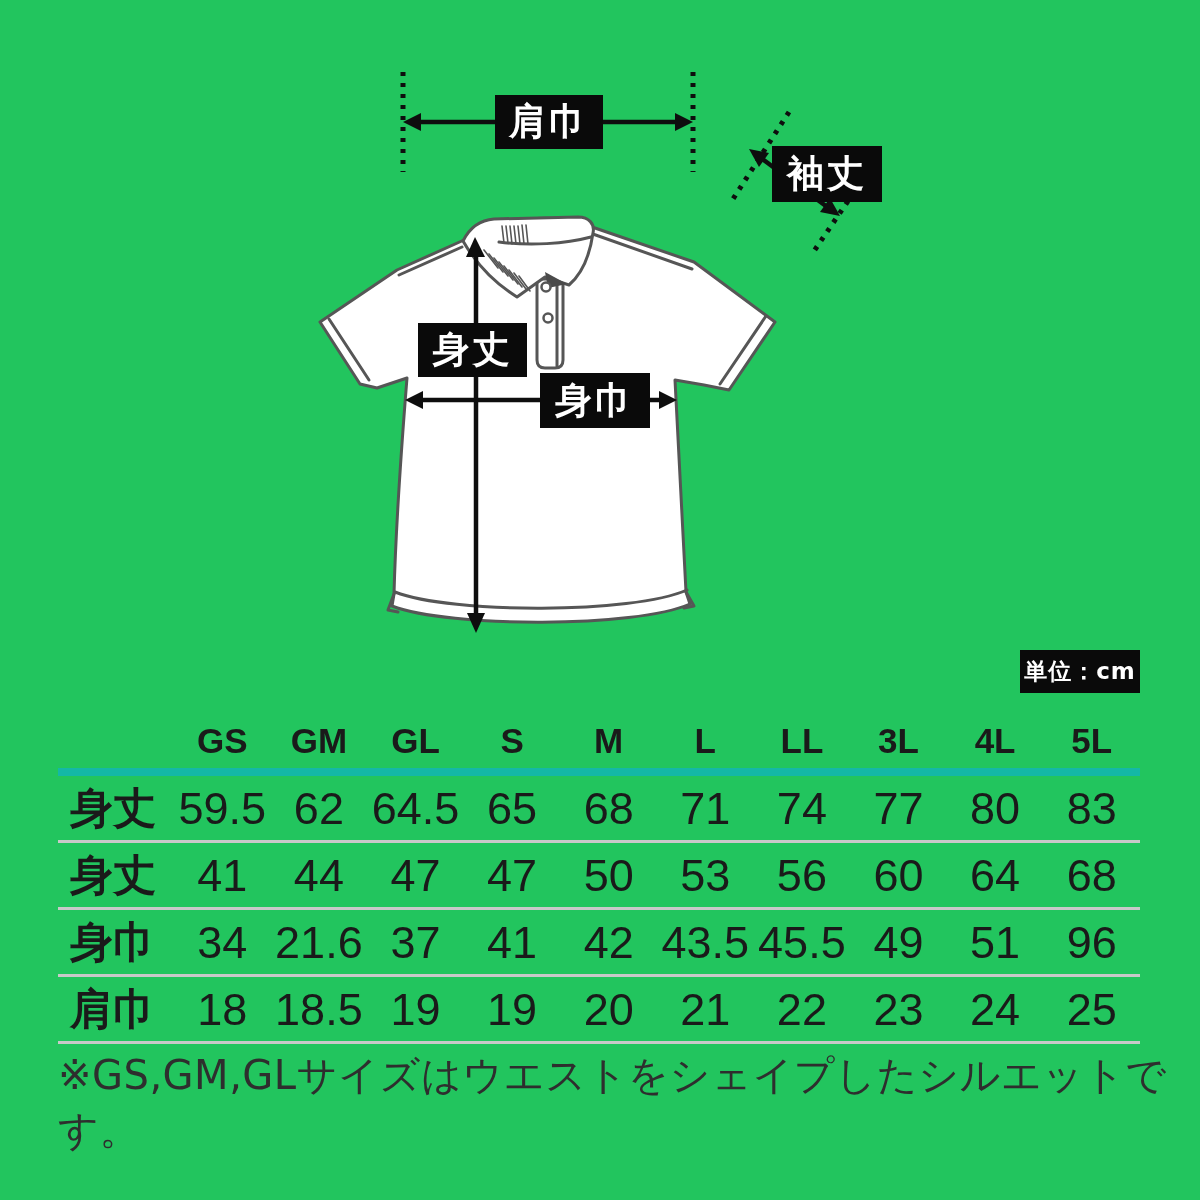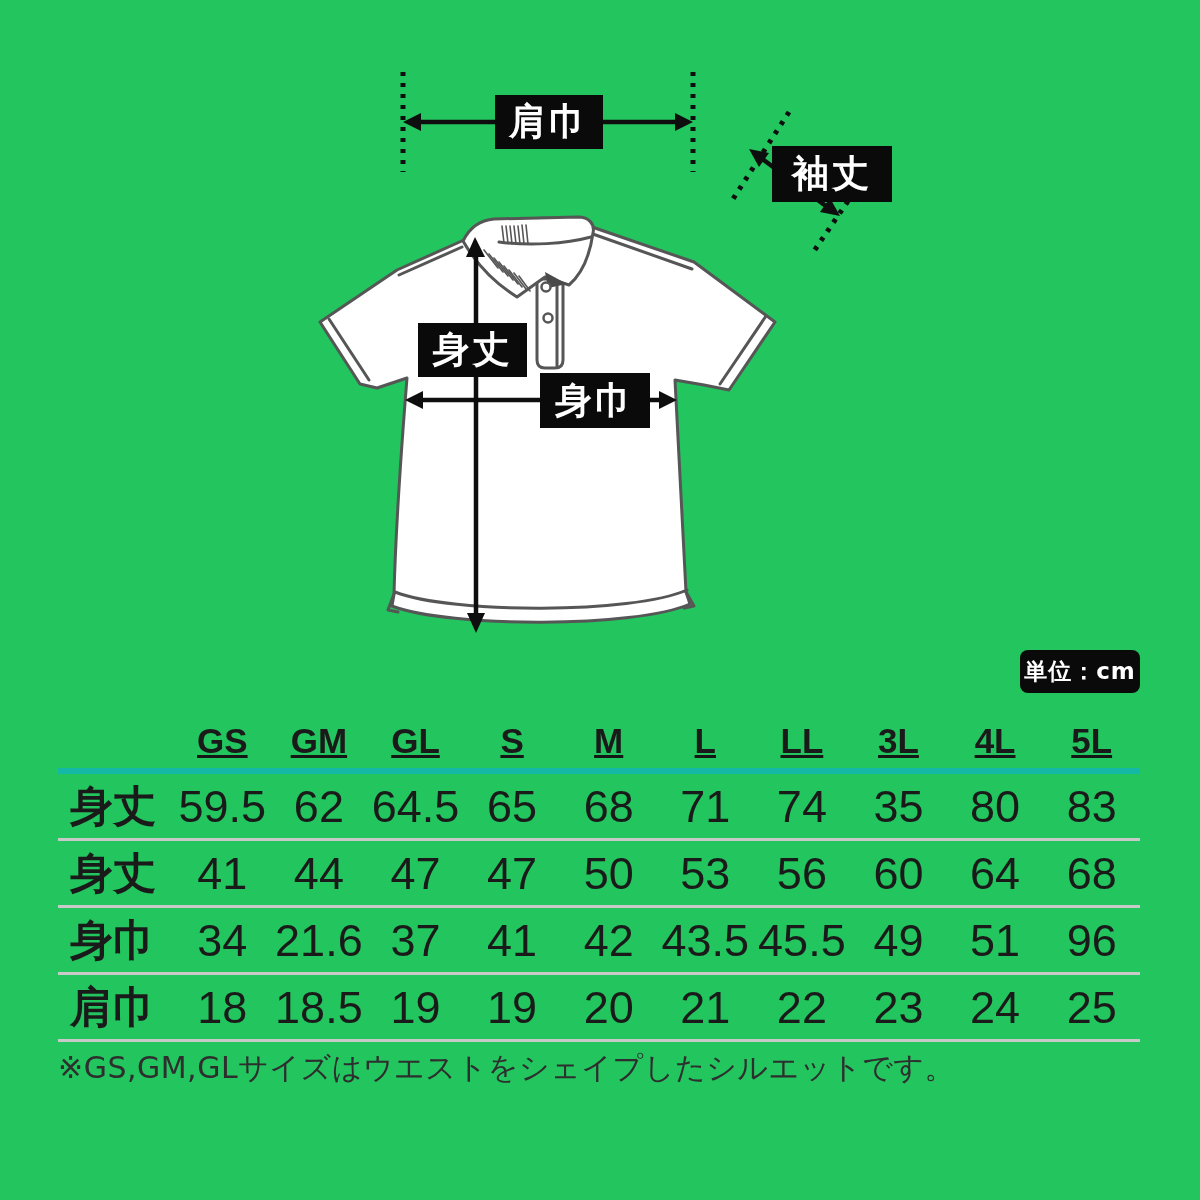--- a/index.html
+++ b/index.html
@@ -8,45 +8,44 @@
     font-family:"Liberation Sans","DejaVu Sans",sans-serif;color:#161616;
   }
   .stage svg{position:absolute;left:0;top:0;}
   .dim-label{
     position:absolute;background:#0a0a0a;color:#ffffff;
     display:flex;align-items:center;justify-content:center;
     font-weight:700;font-size:37px;letter-spacing:3px;
     font-family:"DejaVu Sans","Liberation Sans",sans-serif;
   }
   .dim-label.shoulder{left:495px;top:95px;width:108px;height:54px;}
-  .dim-label.sleeve{left:772px;top:146px;width:120px;height:56px;}
+  .dim-label.sleeve{left:772px;top:146px;width:110px;height:56px;}
   .dim-label.bodylen{left:418px;top:323px;width:109px;height:54px;}
   .dim-label.bodywid{left:540px;top:373px;width:110px;height:55px;}
   .unit-badge{
     position:absolute;left:1020px;top:650px;width:120px;height:43px;
     background:#0a0a0a;color:#fff;display:flex;align-items:center;justify-content:center;
     font-weight:700;font-size:23px;letter-spacing:1px;
     font-family:"DejaVu Sans","Liberation Sans",sans-serif;
-    border-radius:8px;
   }
   .size-table{position:absolute;left:58px;top:712px;width:1082px;}
   .st-row{
     display:grid;grid-template-columns:116px repeat(10,1fr);
     align-items:center;height:64px;border-bottom:3px solid #c9c9c9;
   }
-  .st-row.st-header{height:56px;border-bottom:6px solid #14b8a6;text-decoration:underline;}
+  .st-row.st-header{height:56px;border-bottom:8px solid #14b8a6;}
   .st-cell{text-align:center;font-size:45px;color:#1a1a1a;line-height:1;}
   .st-header .st-cell{font-weight:700;font-size:35px;}
   .st-label{
     text-align:left;padding-left:12px;font-weight:700;font-size:43px;
     font-family:"DejaVu Sans","Liberation Sans",sans-serif;
   }
   .notes{position:absolute;left:58px;top:1048px;color:#2e2e2e;}
   .note-line{
-    font-size:30px;letter-spacing:0.5px;margin-bottom:15px;
+    font-size:40px;letter-spacing:0.5px;margin-bottom:15px;
     font-family:"DejaVu Sans","Liberation Sans",sans-serif;
   }
 </style>
 </head>
 <body>
 
 <div class="stage">
 
   <svg width="1200" height="1200" viewBox="0 0 1200 1200">
 
@@ -178,21 +177,21 @@
       </div>
       <div class="st-row">
         <div class="st-cell st-label">身丈</div>
         <div class="st-cell">59.5</div>
         <div class="st-cell">62</div>
         <div class="st-cell">64.5</div>
         <div class="st-cell">65</div>
         <div class="st-cell">68</div>
         <div class="st-cell">71</div>
         <div class="st-cell">74</div>
-        <div class="st-cell">35</div>
+        <div class="st-cell">77</div>
         <div class="st-cell">80</div>
         <div class="st-cell">83</div>
       </div>
       <div class="st-row">
         <div class="st-cell st-label">身丈</div>
         <div class="st-cell">41</div>
         <div class="st-cell">44</div>
         <div class="st-cell">47</div>
         <div class="st-cell">47</div>
         <div class="st-cell">50</div>

